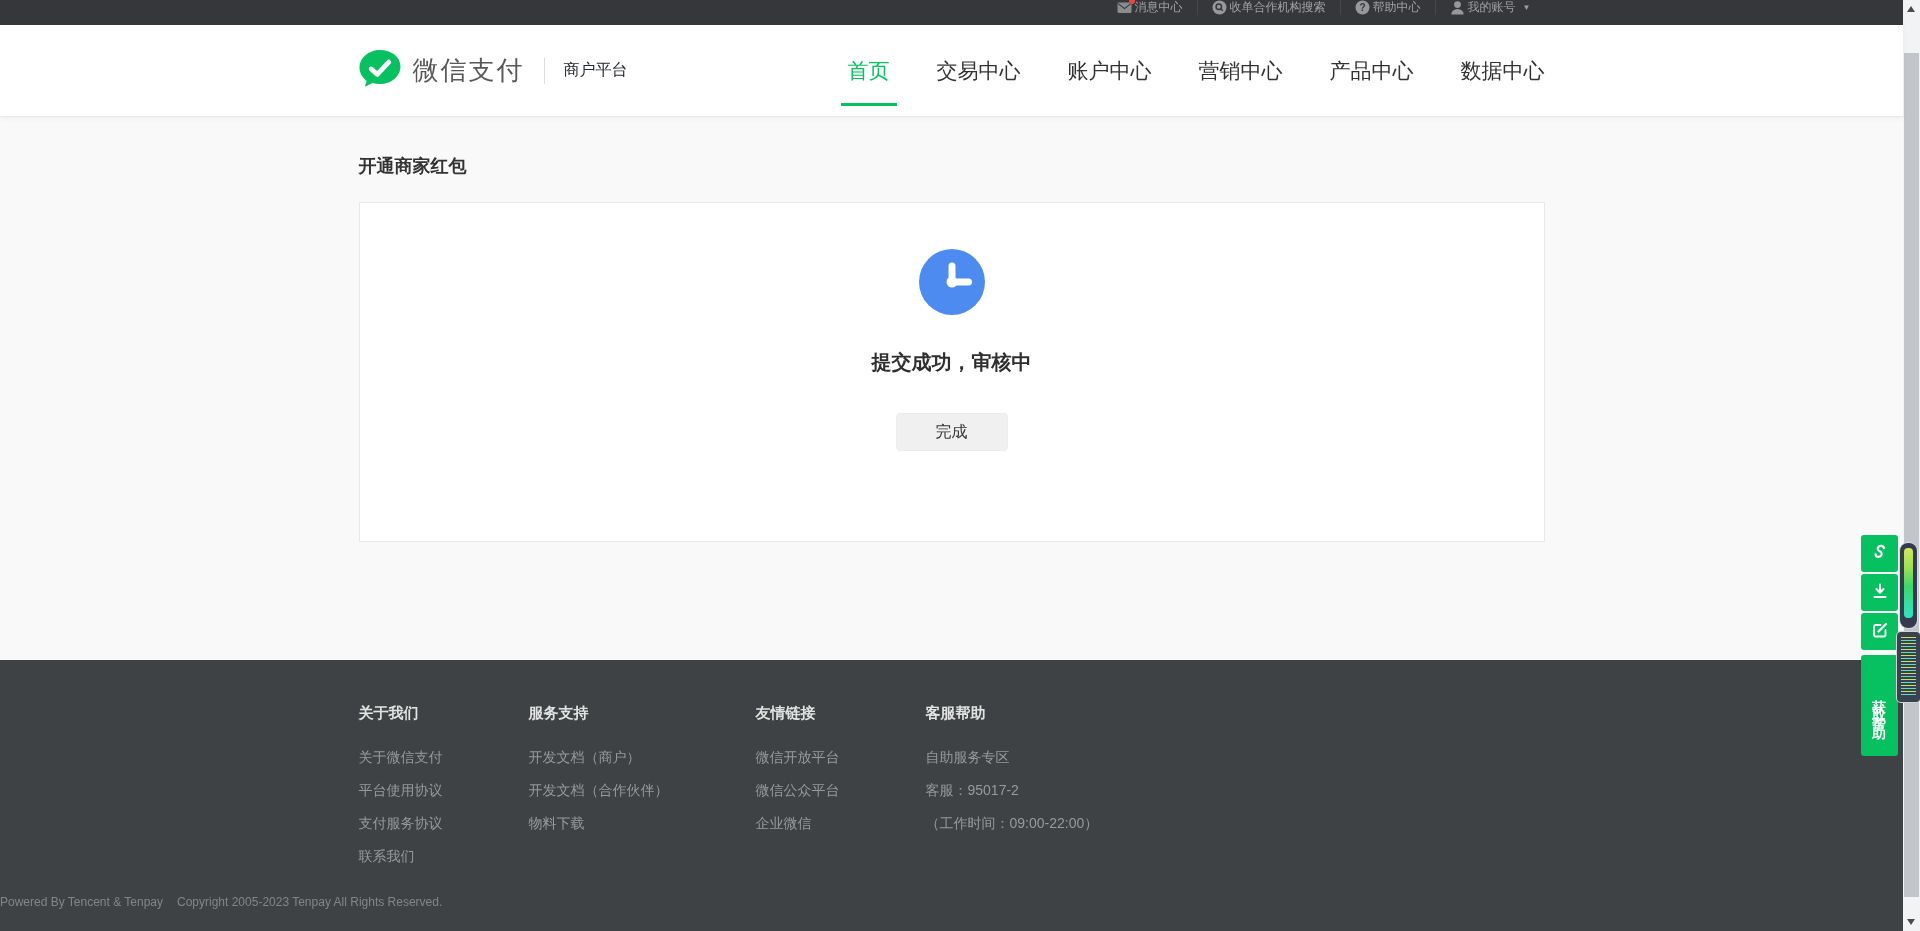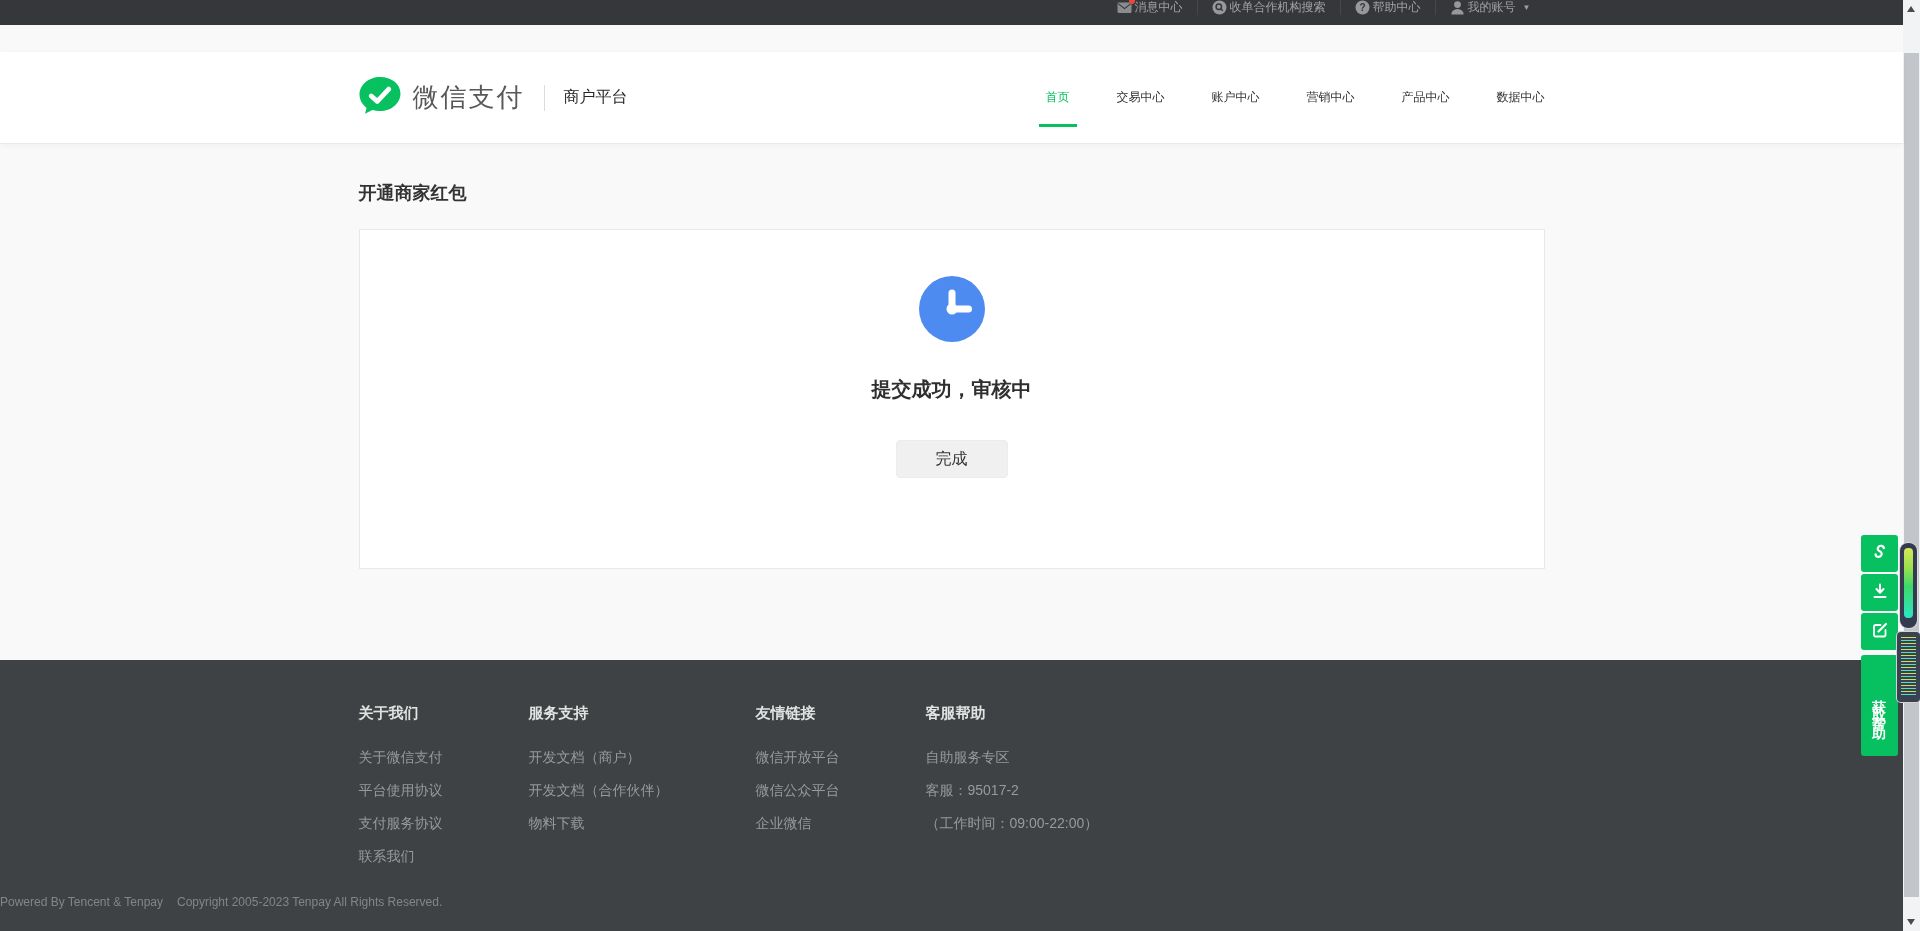--- a/index.html
+++ b/index.html
@@ -13,28 +13,28 @@
   .topbar-inner { width:1186px; margin:0 auto; display:flex; justify-content:flex-end; height:25px; }
   .topbar-item { display:flex; align-items:center; gap:3px; padding:0 14px; height:15px;
                  color:#9FA1A4; font-size:12px; cursor:pointer; white-space:nowrap; }
   .topbar-item + .topbar-item { border-left:1px solid #46484D; }
   .ticon { position:relative; display:inline-flex; width:15px; height:15px; align-items:center; justify-content:center; }
   .badge-dot { position:absolute; top:-2px; right:-3px; width:6px; height:6px; border-radius:50%; background:#E8483C; }
   .caret-down { font-size:8px; color:#9FA1A4; margin-left:4px; }
 
   
   .header { height:92px; background:#ffffff; border-bottom:1px solid #E9E9E9;
-            box-shadow:0 2px 6px rgba(0,0,0,0.04); position:relative; z-index:2;margin-top:27px; }
+            box-shadow:0 2px 6px rgba(0,0,0,0.04); position:relative; z-index:2; }
   .header-inner { width:1186px; margin:0 auto; height:100%; display:flex; align-items:center; }
   .brand { display:flex; align-items:center; cursor:pointer; }
   .brand-name { margin-left:12px; font-size:26px; font-weight:300; color:#585858; letter-spacing:2px; }
   .brand-divider { width:1px; height:26px; background:#DCDCDC; margin:0 19px; }
   .brand-sub { font-size:16px; color:#25282B; }
   .nav { margin-left:auto; display:flex; gap:47px; }
-  .nav-item { font-size:12px; color:#333; position:relative; padding:4px 0; cursor:pointer; }
+  .nav-item { font-size:21px; color:#333; position:relative; padding:4px 0; cursor:pointer; }
   .nav-item.active { color:#07C160; }
   .nav-item.active::after { content:""; position:absolute; left:-7px; right:-7px; bottom:-17px;
                             height:3px; background:#07C160; }
 
   
   .content { padding-top:37px; }
   .page-title { width:1186px; margin:0 auto 24px; font-size:18px; font-weight:600; color:#333; }
   .card { width:1186px; height:340px; margin:0 auto; background:#fff; border:1px solid #E8E8E8;
           text-align:center; padding-top:46px; }
   .status-title { margin-top:30px; font-size:20px; font-weight:600; color:#2F2F2F; }

